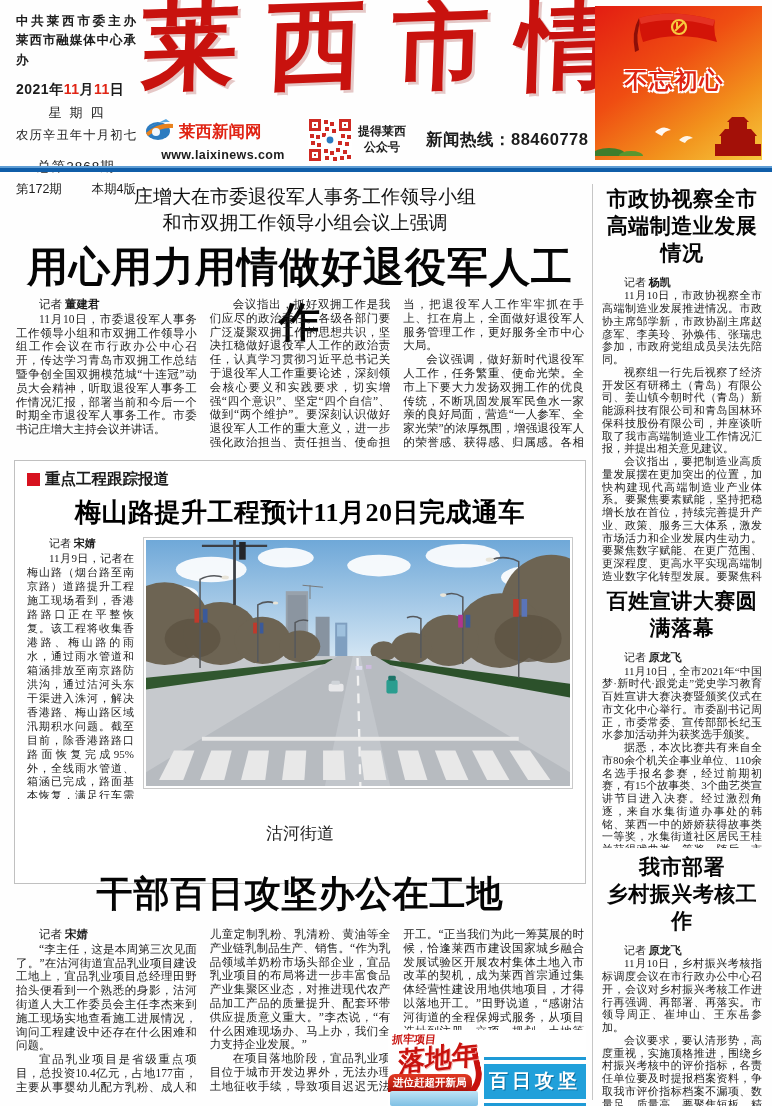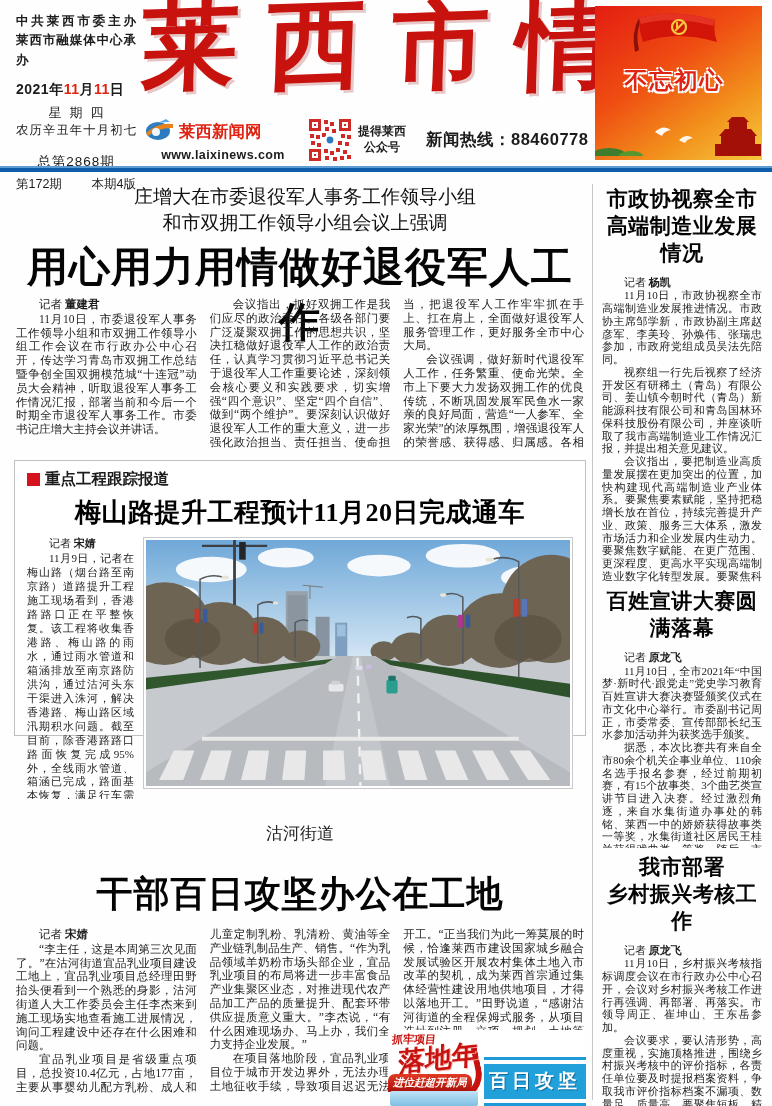--- a/index.html
+++ b/index.html
@@ -8,21 +8,21 @@
           font-family:"Liberation Serif","DejaVu Serif",serif; color:#1c1c1c; }
   .sans { font-family:"Liberation Sans","DejaVu Sans",sans-serif; }
 
   
   .masthead { position:absolute; left:14px; top:4px; right:10px; height:160px; }
   .mi { position:absolute; left:2px; top:8px; width:120px; font-family:"Liberation Sans","DejaVu Sans",sans-serif; }
   .mi .org { font-size:12.5px; font-weight:700; line-height:1.55; text-align:justify; text-align-last:justify; }
   .mi .date { font-size:14px; font-weight:700; margin-top:11px; letter-spacing:.5px; }
   .mi .date .red { color:#e02414; }
   .mi .week { font-size:13px; margin-top:5px; text-align:center; letter-spacing:8px; padding-left:8px; }
-  .mi .lunar { font-size:12.3px; text-align:justify; text-align-last:justify; }
+  .mi .lunar { font-size:12.3px; margin-top:5px; text-align:justify; text-align-last:justify; }
   .mi .total { font-size:13.5px; margin-top:14px; text-align:center; letter-spacing:1px; }
   .mi .cur { font-size:12.5px; margin-top:5px; display:flex; justify-content:space-between; }
 
   .mast-title { position:absolute; left:128px; top:-10px; width:472px; display:flex; justify-content:space-between;
                 font-size:97px; font-weight:900; color:#c8120e; line-height:1.08;
                 text-shadow:3px 3px 0 rgba(140,10,5,.22); }
   .mast-title span { display:inline-block; transform:skewX(-4deg) rotate(-2deg); }
 
   .mast-sub { position:absolute; left:130px; top:114px; width:466px; display:flex; align-items:center; }
   .site { width:158px; text-align:center; }
@@ -56,21 +56,21 @@
   .art1-headline { position:absolute; top:62px; left:0; right:0; text-align:center; font-size:41px; font-weight:900;
                    letter-spacing:1px; color:#050505; font-family:"Liberation Sans","DejaVu Sans",sans-serif; }
   .art1-body { position:absolute; top:120px; left:2px; width:568px; height:156px; overflow:hidden;
                column-count:3; column-gap:13px; column-fill:auto;
                font-size:11.5px; line-height:1.2; text-align:justify; }
   p.para { text-indent:2em; margin:0; }
   .byline { text-indent:2em; margin:0 0 1px 0; }
   .byline b { font-weight:700; }
 
   
-  .project-box { position:absolute; top:282px; left:0; width:572px; height:276px;
+  .project-box { position:absolute; top:282px; left:0; width:572px; height:424px;
                  border:1px solid #c0c0c0; padding:8px 12px; background:#fff; }
   .sec-label { display:flex; align-items:center; gap:5px; font-weight:700; font-size:15.5px;
                font-family:"Liberation Sans","DejaVu Sans",sans-serif; }
   .sec-sq { width:13px; height:13px; background:#d7121f; display:inline-block; }
   .project-headline { text-align:center; font-size:26px; font-weight:900; color:#000; margin-top:5px; letter-spacing:.5px; }
   .project-row { display:flex; gap:9px; margin-top:7px; height:262px; overflow:hidden; }
   .project-text { width:107px; font-size:11px; line-height:1.27; text-align:justify; overflow:hidden; }
   .photo-frame { flex:1; height:252px; border:1px solid #c9c9c9; background:#fff; padding:2px; }
   .photo-frame svg { width:100%; height:100%; display:block; }
 
@@ -82,21 +82,21 @@
                column-count:3; column-gap:13px; column-fill:auto;
                font-size:11.5px; line-height:1.2; text-align:justify; }
   .badge { position:absolute; right:0; bottom:0; width:198px; height:76px; background:#fff; display:flex; align-items:flex-end; }
   .badge-left { width:96px; position:relative; height:76px; }
   .badge-l1 { position:absolute; left:4px; top:2px; color:#c8120e; font-weight:900; font-size:11px;
               font-family:"Liberation Sans","DejaVu Sans",sans-serif; transform:skewX(-6deg); }
   .badge-l2 { position:absolute; left:10px; top:10px; color:#c8120e; font-weight:900; font-size:27px;
               transform:rotate(-6deg) skewX(-8deg); text-shadow:1px 1px 0 #f6b2ad; }
   .badge-l3 { position:absolute; left:0; top:44px; background:linear-gradient(#e23a23,#a90f08); color:#fff;
               font-size:10.5px; font-weight:700; padding:2px 5px; border-radius:7px 7px 7px 0;
-              font-family:"Liberation Sans","DejaVu Sans",sans-serif; white-space:nowrap;font-style:italic; }
+              font-family:"Liberation Sans","DejaVu Sans",sans-serif; white-space:nowrap; }
   .badge-sky { position:absolute; left:2px; bottom:0; width:88px; height:15px;
                background:linear-gradient(#bfe3f5,#7fc0e4); border-radius:2px; }
   .badge-swoosh { position:absolute; left:58px; top:18px; width:36px; height:52px; border:6px solid #c8120e;
                   border-left:none; border-top:none; border-radius:0 0 28px 0; transform:rotate(-12deg); }
   .badge-right { flex:1; border-top:3px solid #1e9ad6; border-bottom:3px solid #1e9ad6; padding:4px 0; }
   .badge-banner { background:#21a0da; color:#fff; font-weight:900; font-size:19px; letter-spacing:4px;
                   text-align:center; padding:4px 0 5px; font-family:"Liberation Sans","DejaVu Sans",sans-serif;
                   text-shadow:1px 1px 0 #0d6ea0; }
 
   

